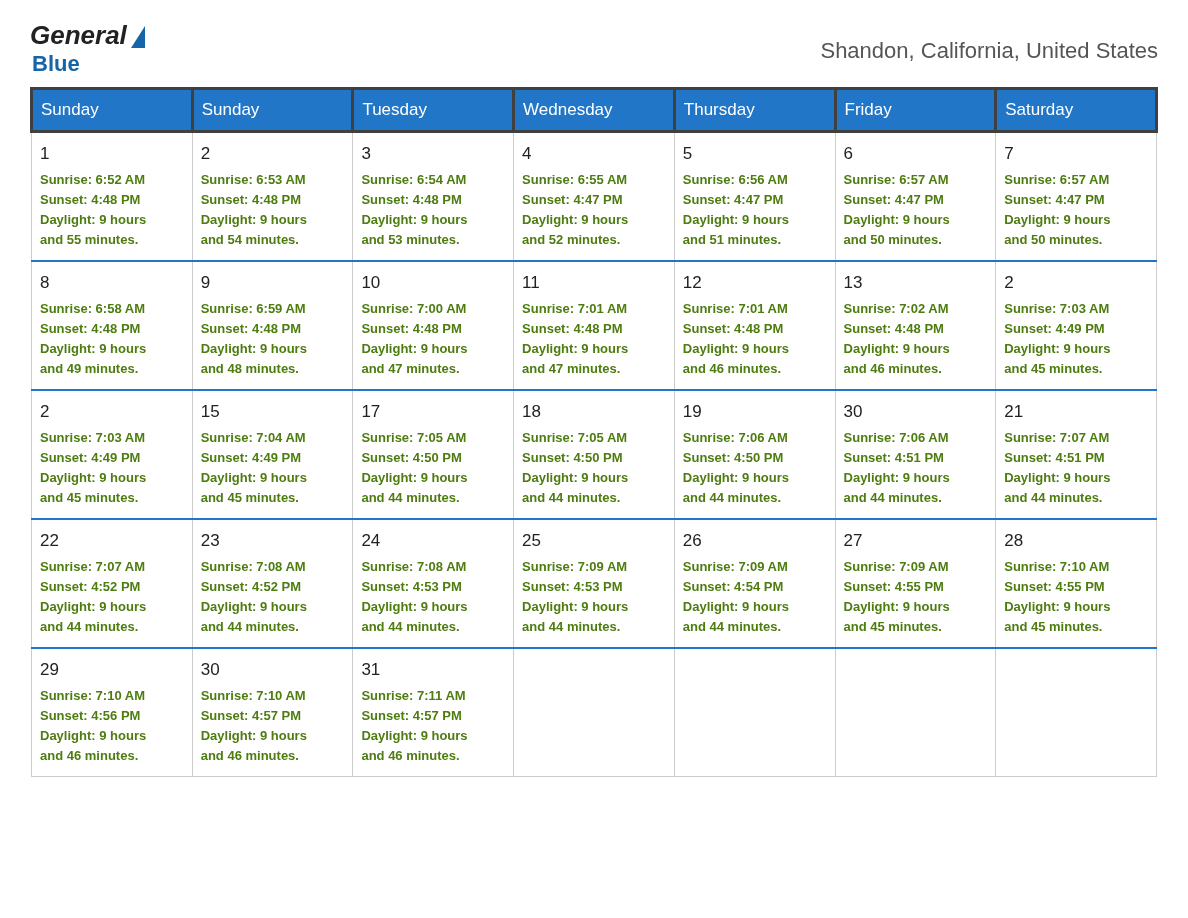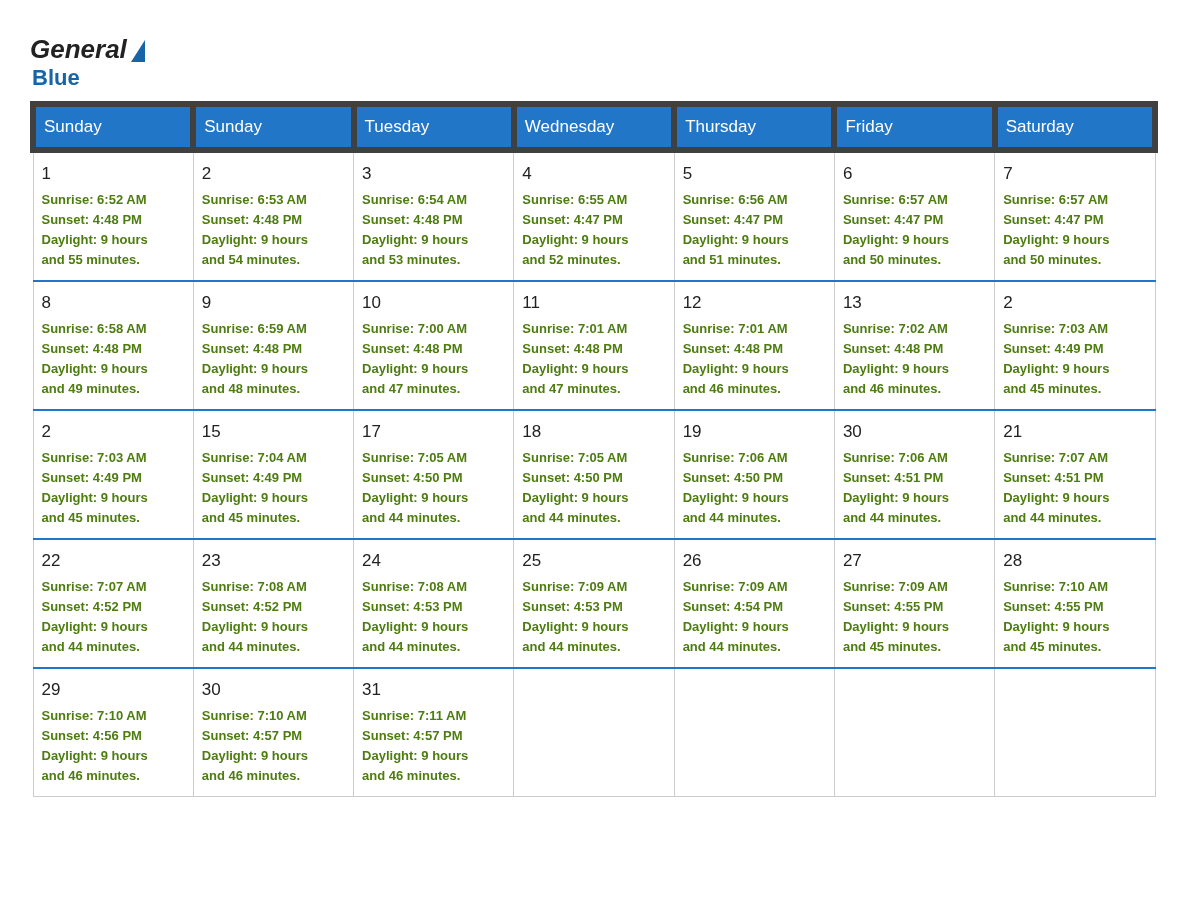--- a/index.html
+++ b/index.html
@@ -9,21 +9,20 @@
       color: #222;
       width: 1188px;
       min-height: 918px;
       padding: 20px 30px;
     }
     .header {
       display: flex;
       align-items: center;
       justify-content: space-between;
       margin-bottom: 10px;
-      margin-top: 14px;
     }
     .logo {
       display: flex;
       flex-direction: column;
       align-items: flex-start;
     }
     .logo-text-general {
       font-size: 26px;
       font-weight: bold;
       color: #222;
@@ -62,21 +61,21 @@
       border-collapse: collapse;
       margin-top: 10px;
     }
     .calendar th {
       background-color: #2176c7;
       color: #fff;
       font-size: 17px;
       font-weight: normal;
       padding: 10px 8px;
       text-align: left;
-      border: 6px solid #404040;
+      border: 3px solid #404040;
     }
     .calendar td {
       vertical-align: top;
       border: 1px solid #ccc;
       padding: 8px 8px 10px 8px;
       width: 14.28%;
       font-size: 13.5px;
       line-height: 1.5;
       background: #fff;
     }
@@ -110,20 +109,21 @@
   <div class="logo">
     <div class="logo-line">
       <span class="logo-text-general">General</span>
       <div class="logo-triangle"></div>
     </div>
     <div>
       <span class="logo-text-blue">Blue</span>
     </div>
   </div>
   <div class="title-block">
+    <div class="location">Shandon, California, United States</div>
   </div>
 </div>
 
 <table class="calendar">
   <thead>
     <tr>
     <th>Sunday</th>
         <th>Sunday</th>
         <th>Tuesday</th>
         <th>Wednesday</th>

